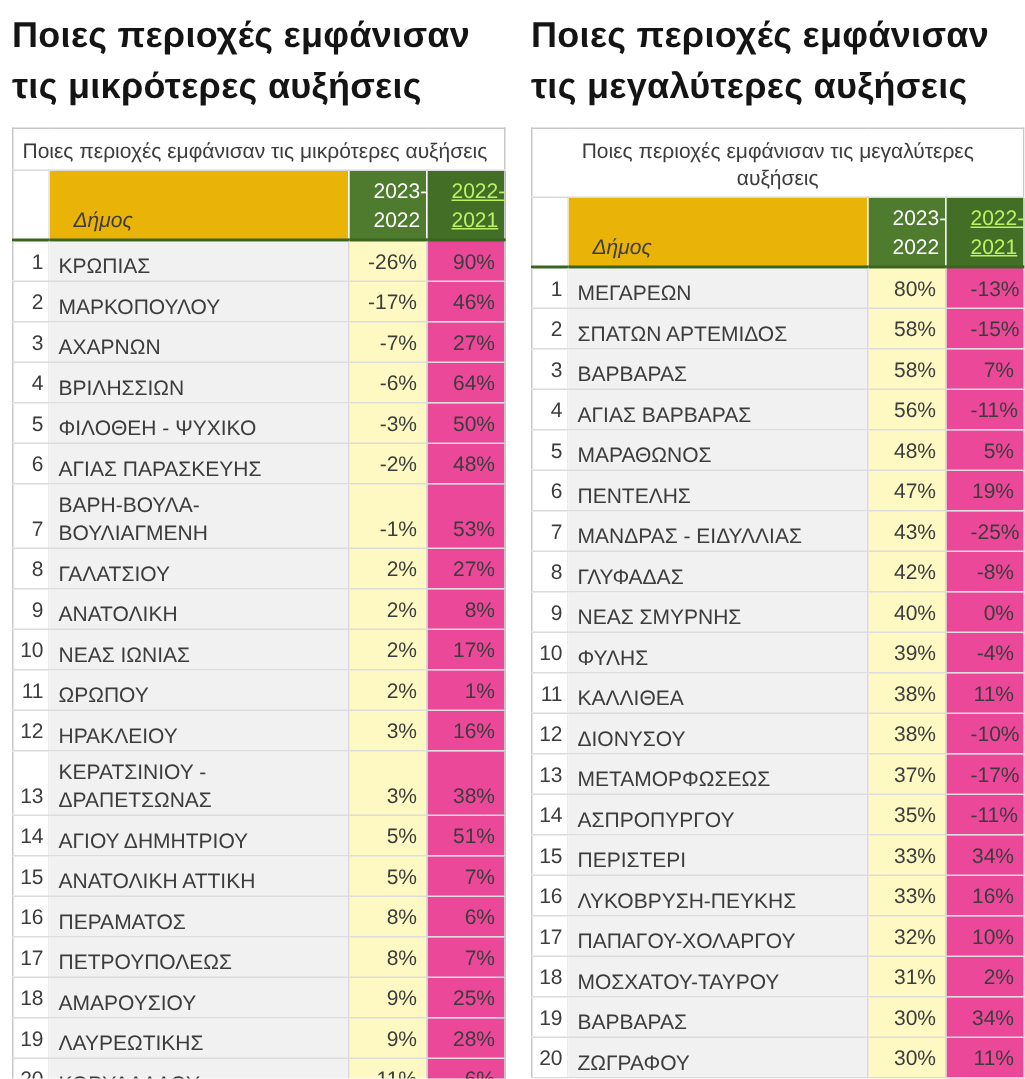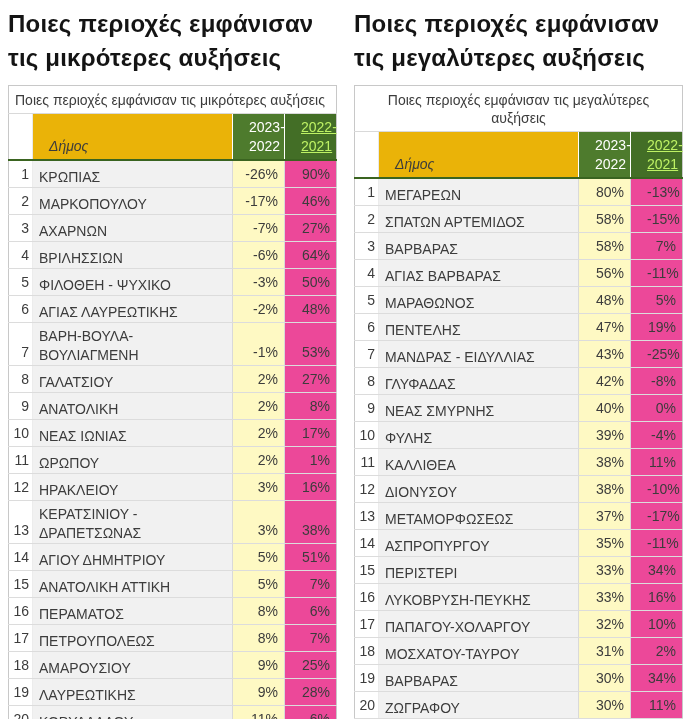--- a/index.html
+++ b/index.html
@@ -124,21 +124,21 @@
             <td class="v2">64%</td>
           </tr>
           <tr>
             <td class="rank">5</td>
             <td class="name">ΦΙΛΟΘΕΗ - ΨΥΧΙΚΟ</td>
             <td class="v1">-3%</td>
             <td class="v2">50%</td>
           </tr>
           <tr>
             <td class="rank">6</td>
-            <td class="name">ΑΓΙΑΣ ΛΑΥΡΕΩΤΙΚΗΣ</td>
+            <td class="name">ΑΓΙΑΣ ΠΑΡΑΣΚΕΥΗΣ</td>
             <td class="v1">-2%</td>
             <td class="v2">48%</td>
           </tr>
           <tr>
             <td class="rank">7</td>
             <td class="name">ΒΑΡΗ-ΒΟΥΛΑ-ΒΟΥΛΙΑΓΜΕΝΗ</td>
             <td class="v1">-1%</td>
             <td class="v2">53%</td>
           </tr>
           <tr>

